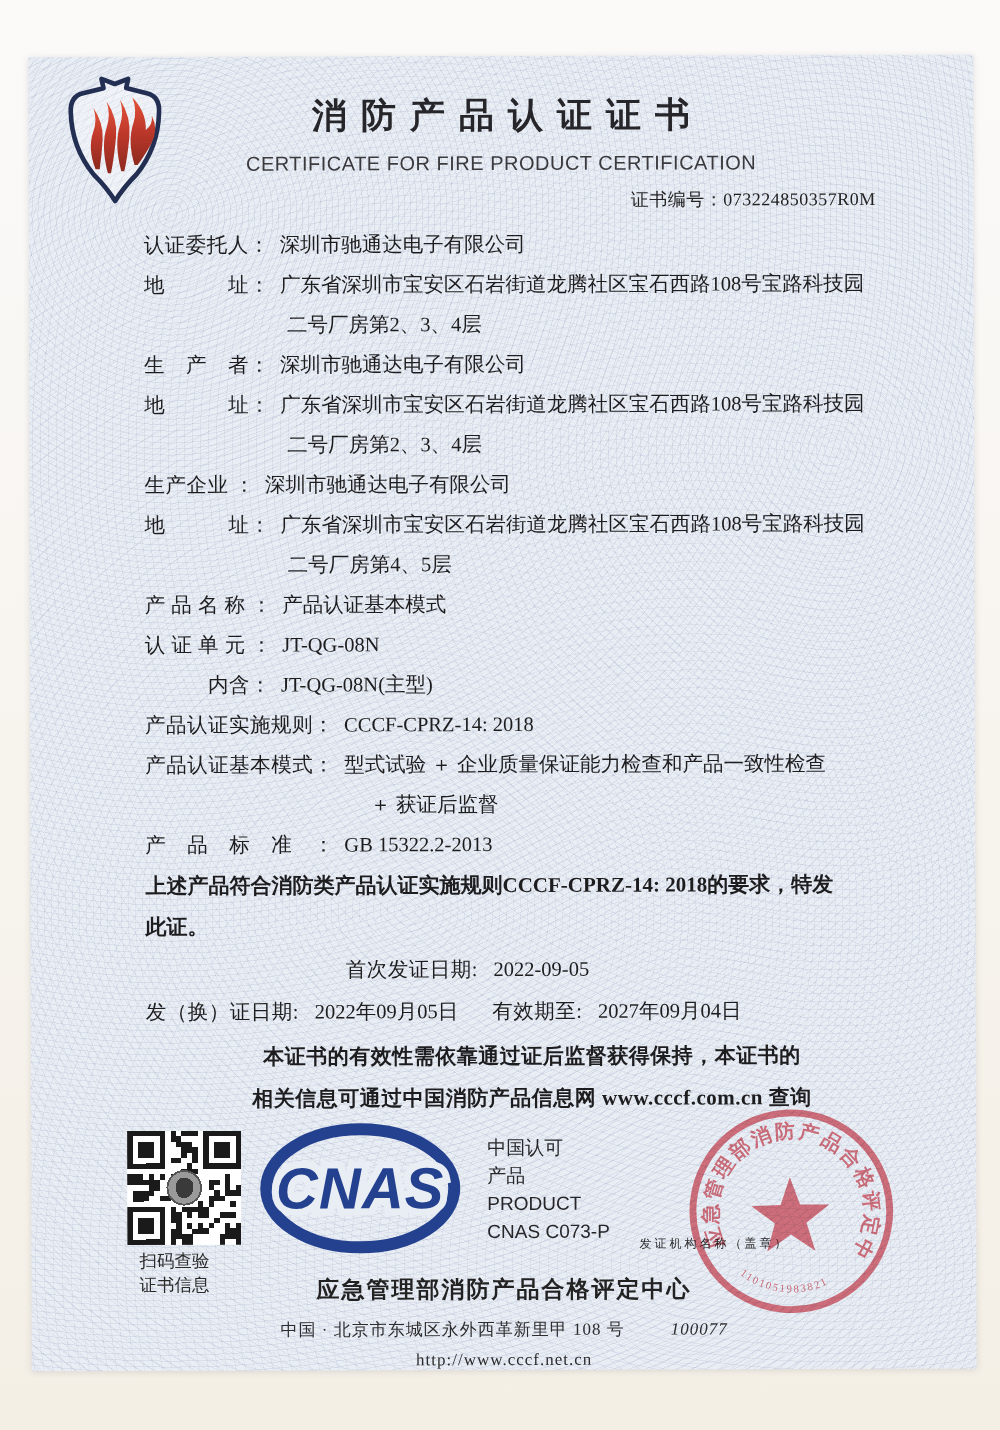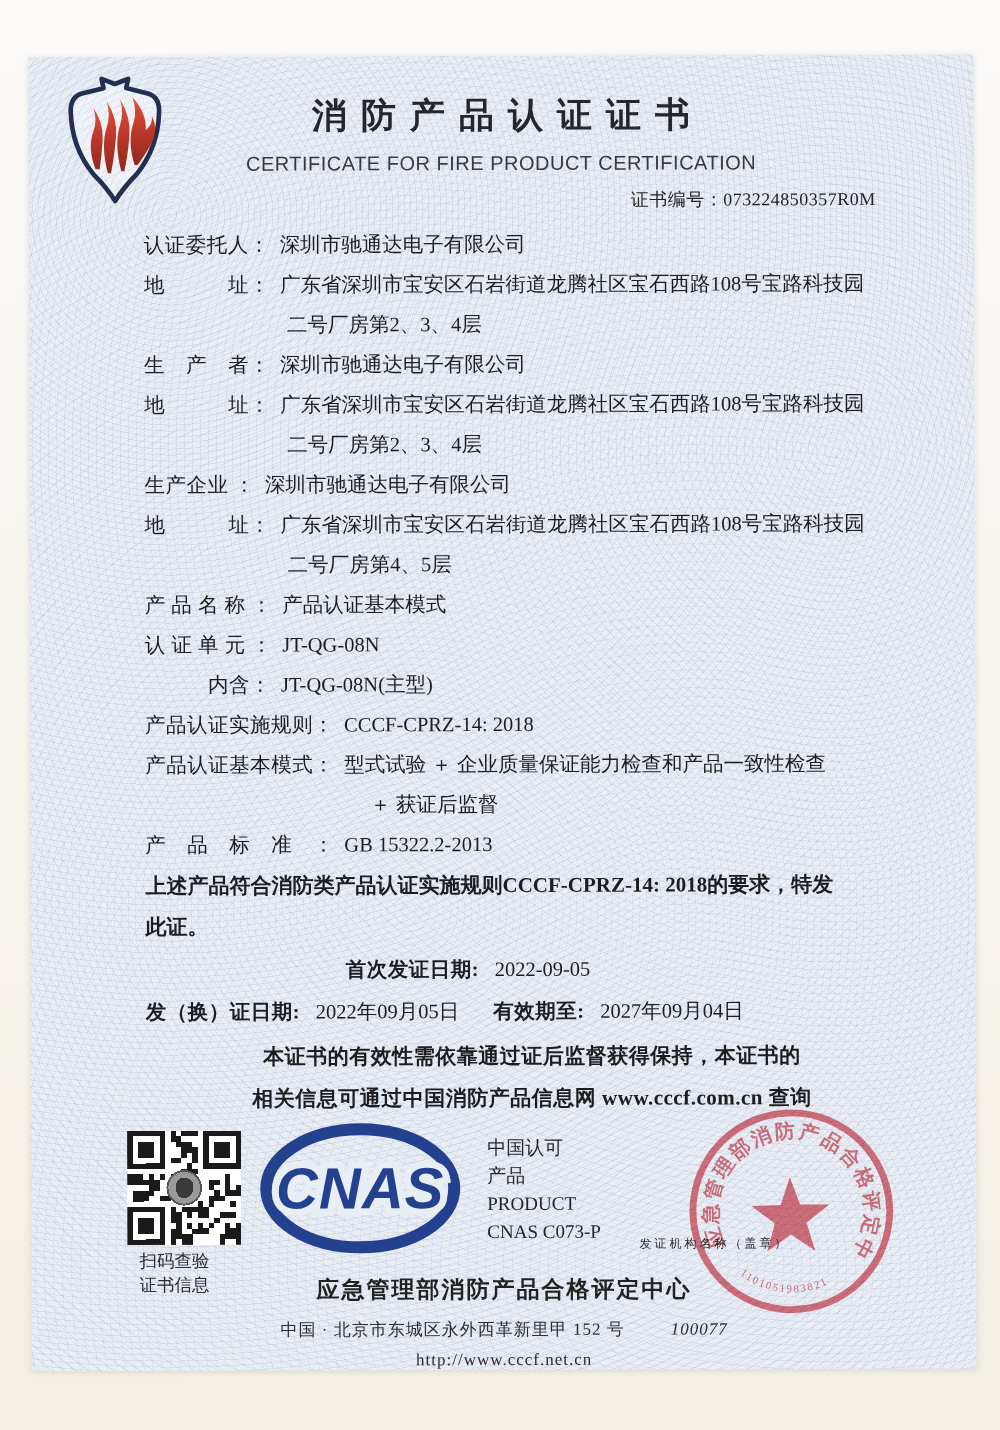--- a/index.html
+++ b/index.html
@@ -33,30 +33,30 @@
     letter-spacing:.5px;
   }
   .content{position:absolute;left:115px;right:58px;top:168px;font-size:20.5px;line-height:40px;}
   .row{white-space:nowrap;}
   .row .lb{font-weight:normal;letter-spacing:.5px;}
   .row .val{margin-left:10px;}
   .cont{padding-left:143px;}
   .cont-wide{padding-left:225px;}
   .statement{font-size:21px;font-weight:bold;line-height:41px;margin-top:1px;}
   .first-issue{padding-left:200px;margin-top:2px;}
-  .first-issue .lb,.issue-row .lb{font-weight:bold;}
+  .first-issue .lb,.issue-row .lb{font-weight:normal;}
   .issue-row{margin-top:2px;}
   .issue-row .gap{display:inline-block;width:34px;}
   .notice{text-align:center;font-weight:bold;font-size:21px;line-height:42px;margin-top:4px;letter-spacing:.5px;}
   .footer-zone{position:absolute;left:0;top:1062px;width:945px;height:252px;}
   .qr{position:absolute;left:96px;top:12px;width:114px;height:114px;}
   .qr-caption{position:absolute;left:108px;top:130px;font-size:17.5px;line-height:24px;color:#2a2a2a;}
   .cnas{position:absolute;left:226px;top:2px;width:206px;height:140px;}
   .accr{position:absolute;left:456px;top:16px;font-size:19px;line-height:28px;color:#26262a;}
-  .accr .latin{font-family:Liberation Serif, serif;}
+  .accr .latin{font-family:Liberation Sans, sans-serif;}
   .issuer-label{
     position:absolute;left:608px;top:118px;width:330px;font-size:12px;letter-spacing:3px;color:#2b2b2d;
   }
   .seal{position:absolute;left:648px;top:-18px;width:224px;height:224px;mix-blend-mode:multiply;opacity:.88;}
   .org-block{position:absolute;left:0;top:1218px;width:945px;text-align:center;}
   .org-name{font-size:23px;font-weight:bold;letter-spacing:2px;color:#222;}
   .org-addr{margin-top:13px;font-size:17px;color:#2c2c2e;letter-spacing:1px;}
   .org-addr .pc{margin-left:46px;font-style:italic;}
   .org-url{margin-top:9px;font-size:17px;color:#2c2c2e;letter-spacing:1px;}
   svg text{font-family:"Liberation Serif","DejaVu Serif",serif;}
@@ -274,18 +274,18 @@
           <textPath href="#sealArcBot" startOffset="50%" text-anchor="middle">1101051983821</textPath>
         </text>
         <polygon transform="rotate(-7 115 122)" points="115,80 125,108.3 154.9,109 131.2,127.3 139.7,156 115,139 90.3,156 98.8,127.3 75.1,109 105,108.3"></polygon>
       </g>
     </svg>
   </div>
 
   <div class="org-block">
     <div class="org-name">应急管理部消防产品合格评定中心</div>
     <div class="org-addr">
-      <span>中国 · 北京市东城区永外西革新里甲 152 号</span><span class="pc">100077</span>
+      <span>中国 · 北京市东城区永外西革新里甲 108 号</span><span class="pc">100077</span>
     </div>
     <div class="org-url">http://www.cccf.net.cn</div>
   </div>
 
 </div>
 
 </body></html>

